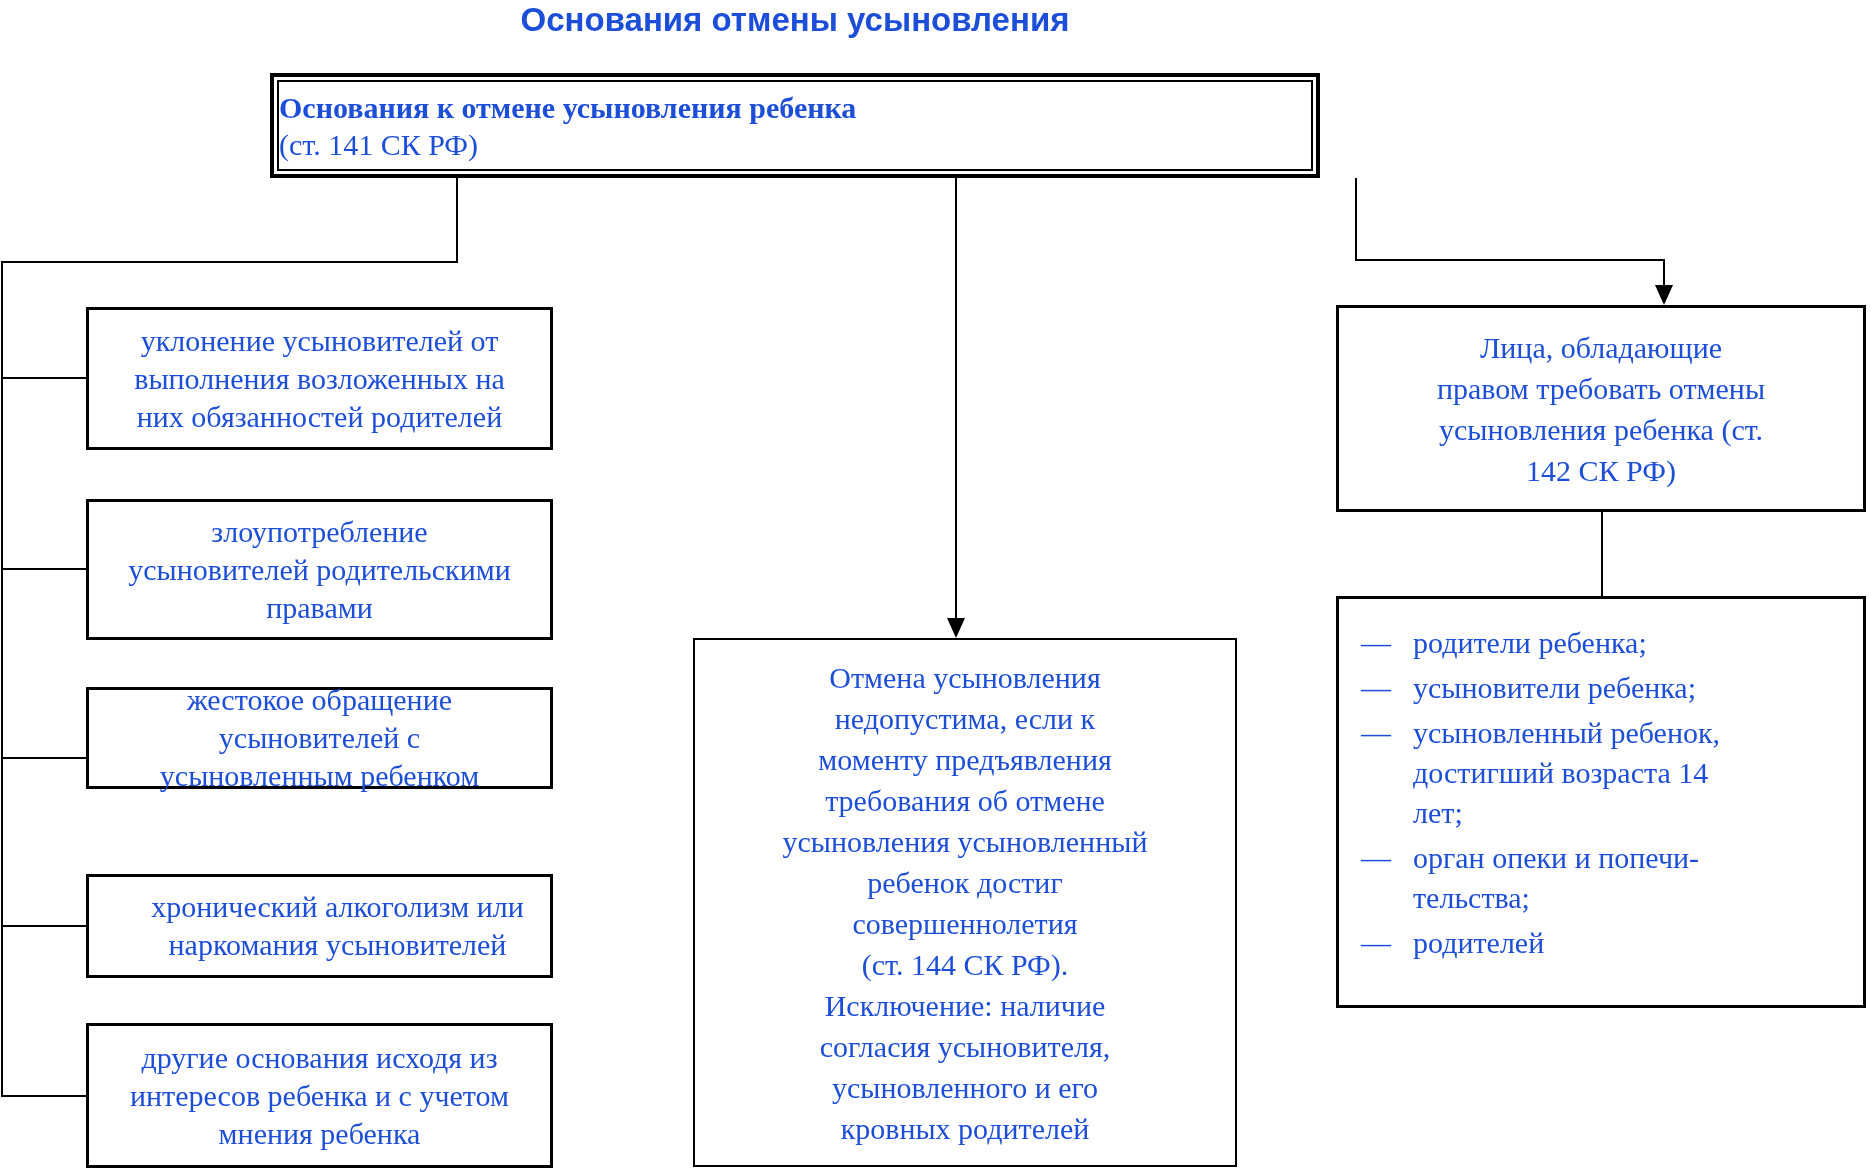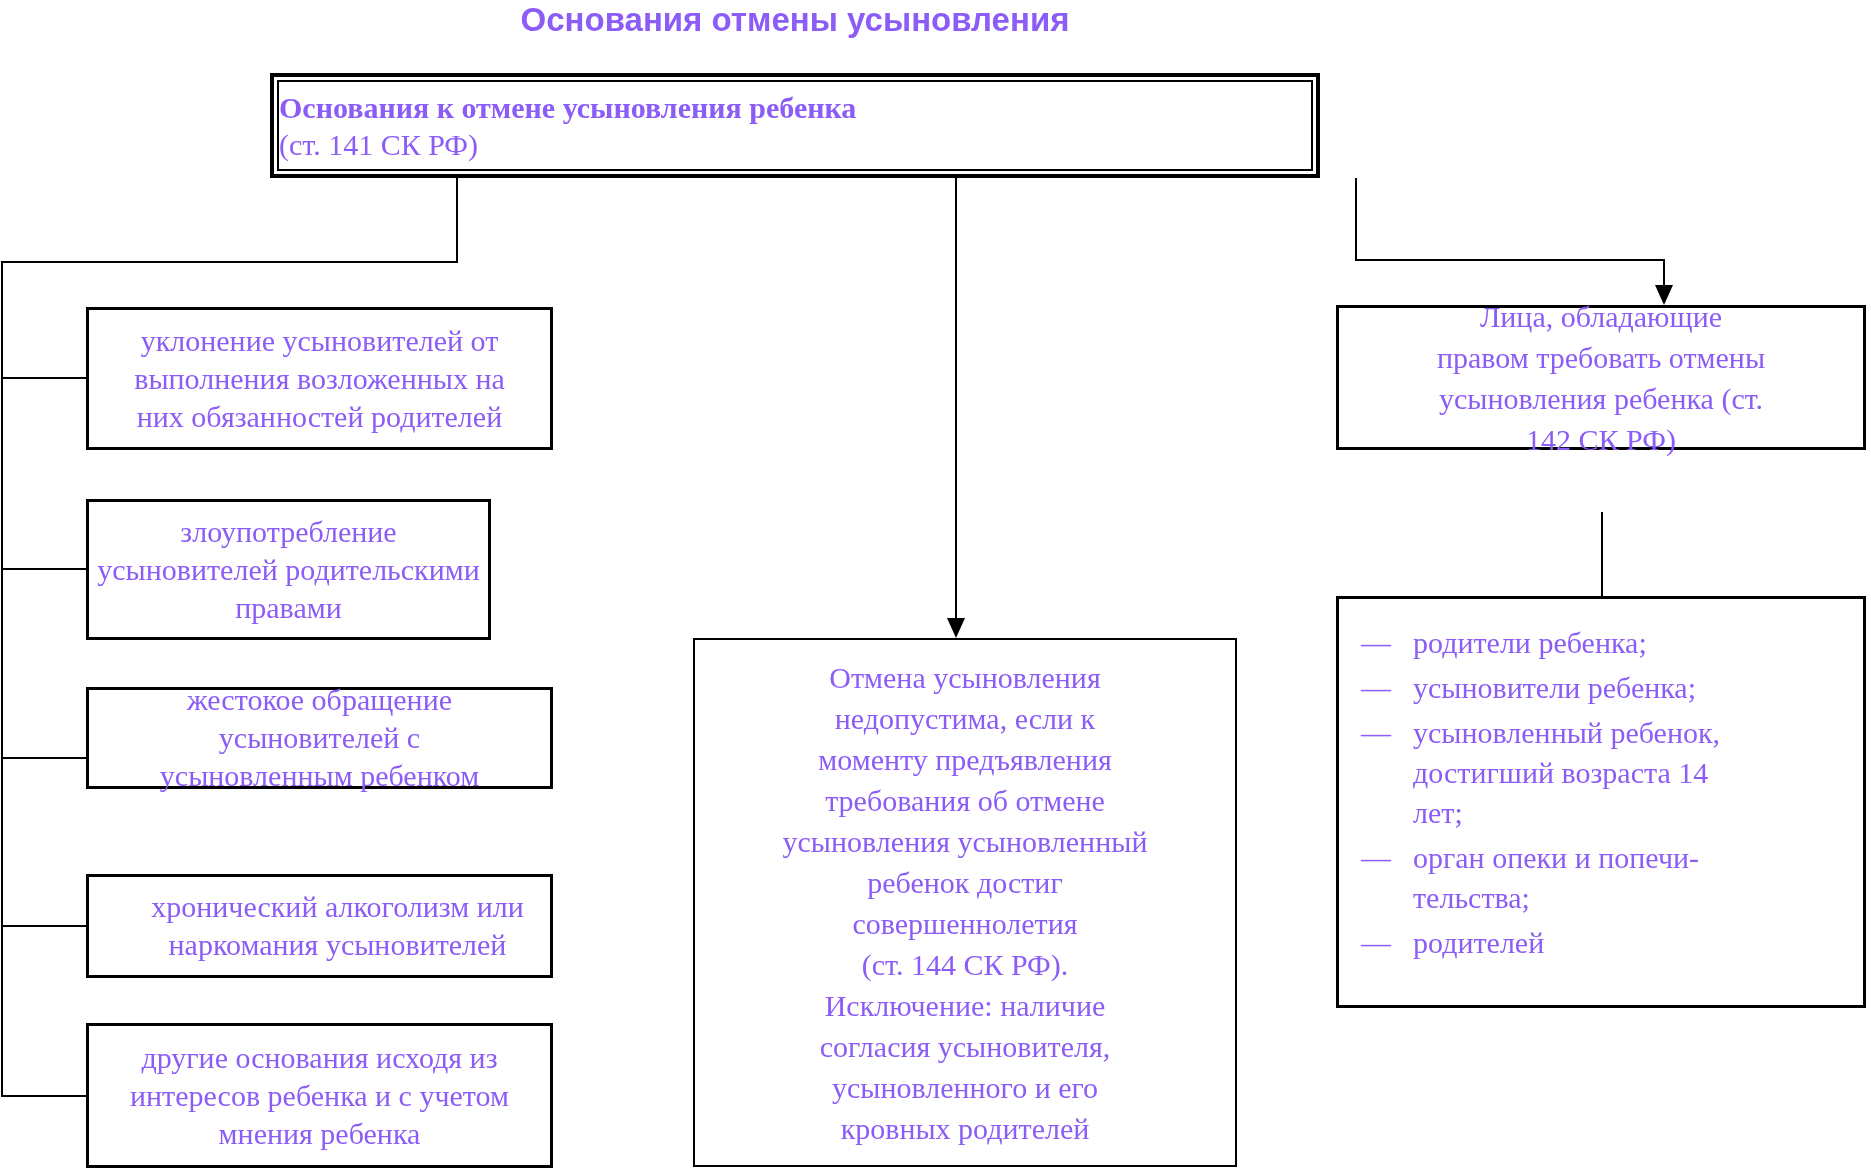--- a/index.html
+++ b/index.html
@@ -1,21 +1,21 @@
 <!DOCTYPE html>
 <html><head>
 <meta charset="utf-8">
 <style>
   html,body{margin:0;padding:0;background:#ffffff;}
   .canvas{
     position:relative;
     width:1871px;height:1171px;
     background:#ffffff;
     font-family:"Liberation Serif","DejaVu Serif",serif;
-    color:#8b5cf6;
+    color:#1d4ed8;
     overflow:hidden;
   }
   .title{
     position:absolute;left:270px;top:0px;width:1050px;height:40px;
     text-align:center;
     font-family:"Liberation Sans","DejaVu Sans",sans-serif;
     font-weight:700;font-size:33px;line-height:40px;
     letter-spacing:0px;
   }
   .box{
@@ -37,21 +37,21 @@
     display:flex;flex-direction:column;align-items:flex-start;justify-content:center;
     text-align:center;font-size:30px;line-height:37px;
   }
   .root-line1{font-weight:700;}
   .root-line2{font-weight:400;}
   .mid-box{
     left:693px;top:638px;width:544px;height:529px;
     border-width:2px;line-height:41px;
   }
   .right-head{
-    left:1336px;top:305px;width:530px;height:145px;
+    left:1336px;top:305px;width:530px;height:207px;
     line-height:41px;
   }
   .right-list{
     position:absolute;left:1336px;top:596px;width:530px;height:412px;
     border:3px solid #000;box-sizing:border-box;background:#fff;
     display:flex;flex-direction:column;justify-content:flex-start;
     padding:24px 10px 10px 22px;
     font-size:30px;line-height:40px;
   }
   .li{display:flex;flex-direction:row;align-items:flex-start;margin-bottom:5px;}
@@ -96,21 +96,21 @@
   <div class="line" style="left:1663px;top:259px;width:2px;height:28px;"></div>
   <div class="arrow-down" style="left:1655px;top:285px;"></div>
 
   <div class="line" style="left:1601px;top:512px;width:2px;height:84px;"></div>
 
   <div class="box" style="left:86px;top:307px;width:467px;height:143px;">
     <span>уклонение усыновителей от
 выполнения возложенных на
 них обязанностей родителей</span>
   </div>
-  <div class="box" style="left:86px;top:499px;width:405px;height:141px;">
+  <div class="box" style="left:86px;top:499px;width:467px;height:141px;">
     <span>злоупотребление
 усыновителей родительскими
 правами</span>
   </div>
   <div class="box" style="left:86px;top:687px;width:467px;height:102px;">
     <span>жестокое обращение
 усыновителей с
 усыновленным ребенком</span>
   </div>
   <div class="box" style="left:86px;top:874px;width:467px;height:104px;padding-left:36px;">

